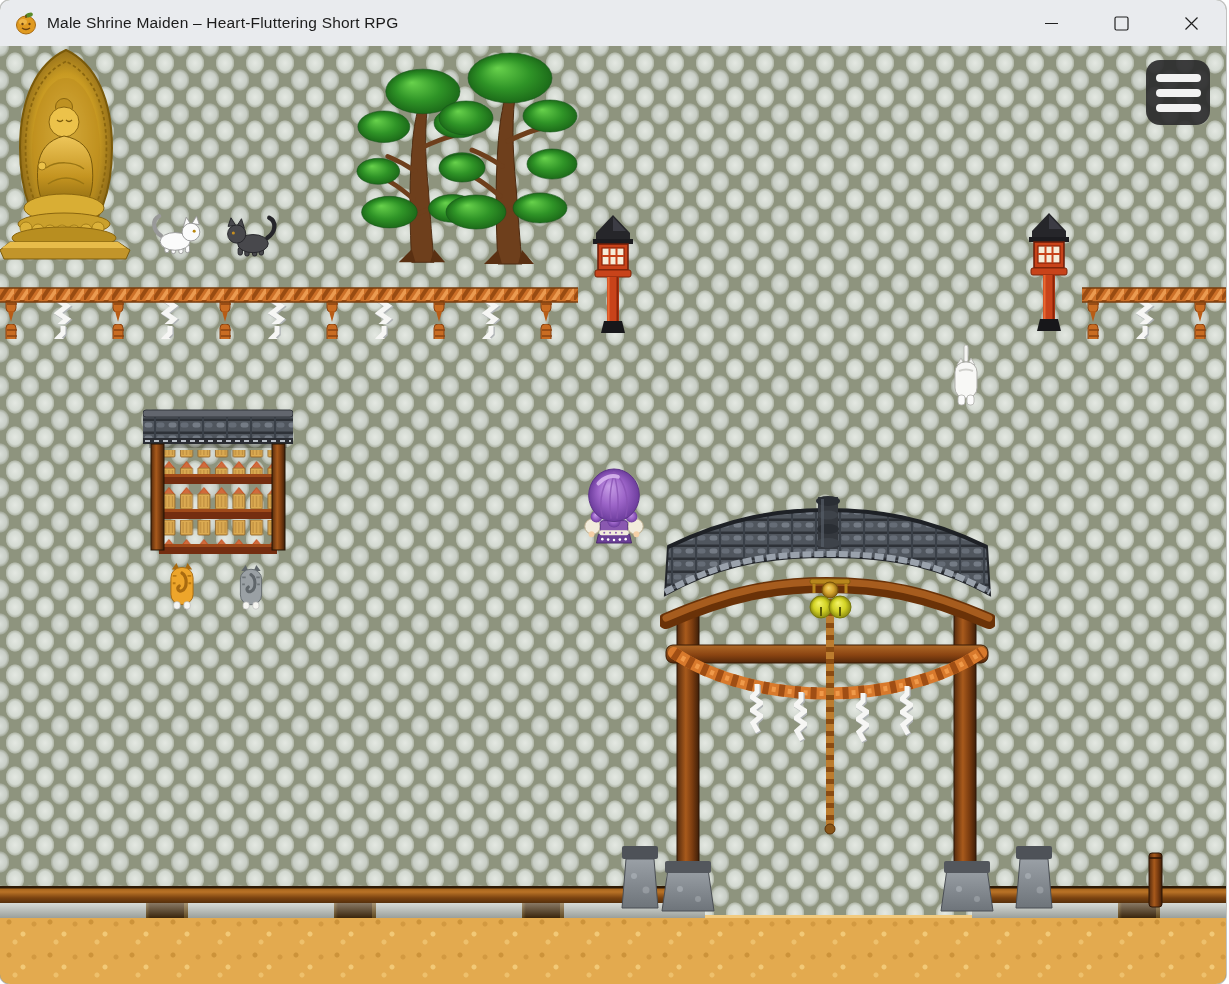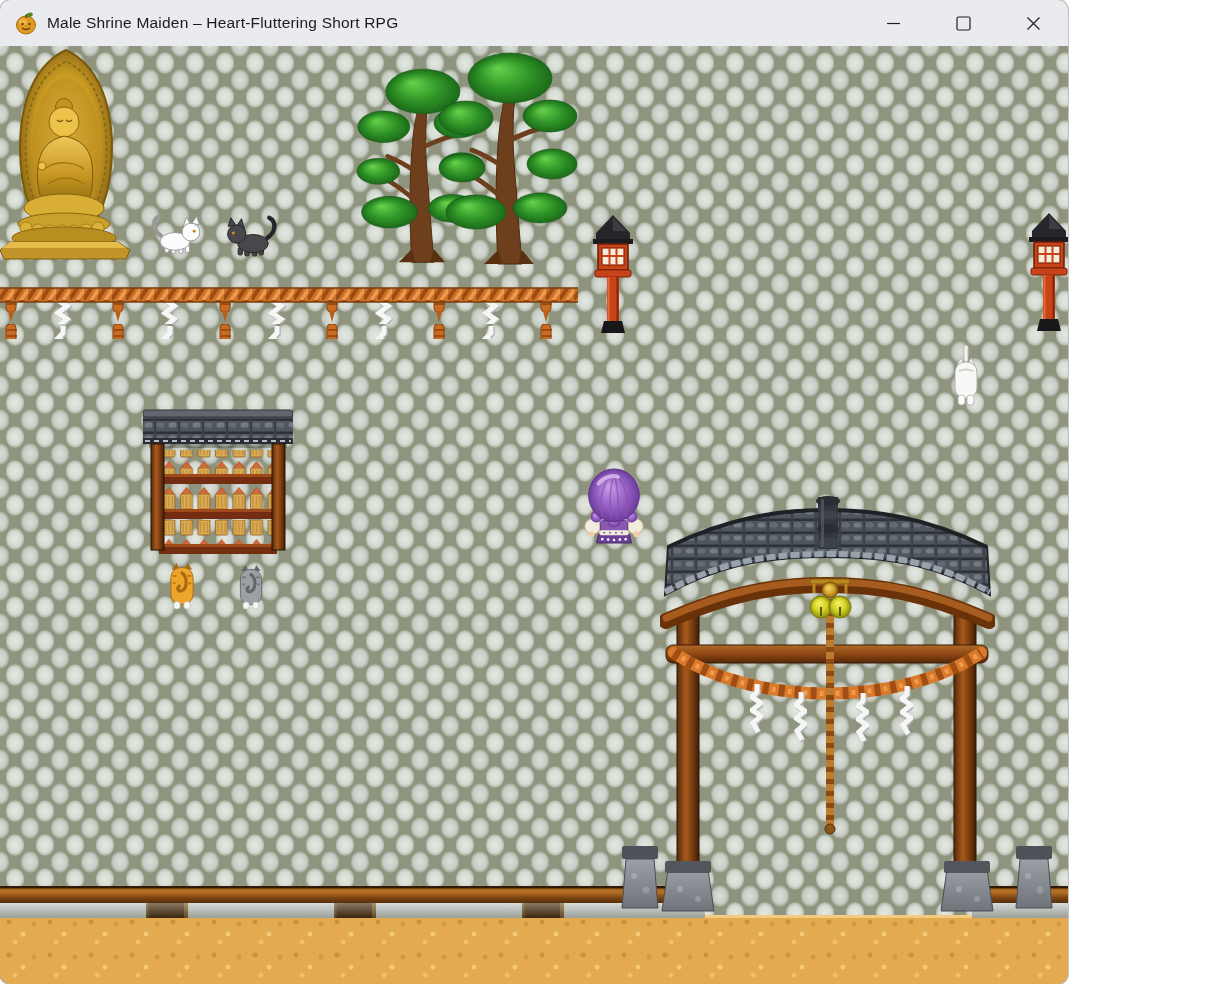--- a/index.html
+++ b/index.html
@@ -1,16 +1,16 @@
 <!DOCTYPE html>
 <html><head>
 <meta charset="utf-8">
 <style>
   html,body{margin:0;padding:0;background:#ffffff;font-family:"Liberation Sans",sans-serif;}
-  .window{position:relative;width:1068px;height:984px;border-radius:10px;overflow:hidden;background:#8e947e;box-shadow:0 0 0 1px #c2c2c2;}
+  .window{position:relative;width:1226px;height:984px;border-radius:10px;overflow:hidden;background:#8e947e;box-shadow:0 0 0 1px #c2c2c2;}
   .titlebar{position:absolute;left:0;top:0;width:100%;height:46px;background:#e9ebee;display:flex;align-items:center;z-index:60;}
   .tb-icon{margin-left:14px;display:flex;align-items:center;}
   .tb-title{font-size:15.5px;color:#1b1b1b;margin-left:9px;letter-spacing:.2px;}
   .tb-controls{margin-left:auto;display:flex;height:100%;}
   .tb-btn{width:70px;height:100%;display:flex;align-items:center;justify-content:center;background:transparent;border:none;padding:0;cursor:pointer;}
   .tb-btn svg{display:block;}
   .game{position:absolute;left:0;top:46px;width:1229px;height:938px;overflow:hidden;
     background-color:#8e947e;
     background-image:
       radial-gradient(13px 15px at 15px 17px,#e4e8e2 0%,#d4dad2 50%,#b2b8aa 68%,rgba(178,184,170,0) 73%),

